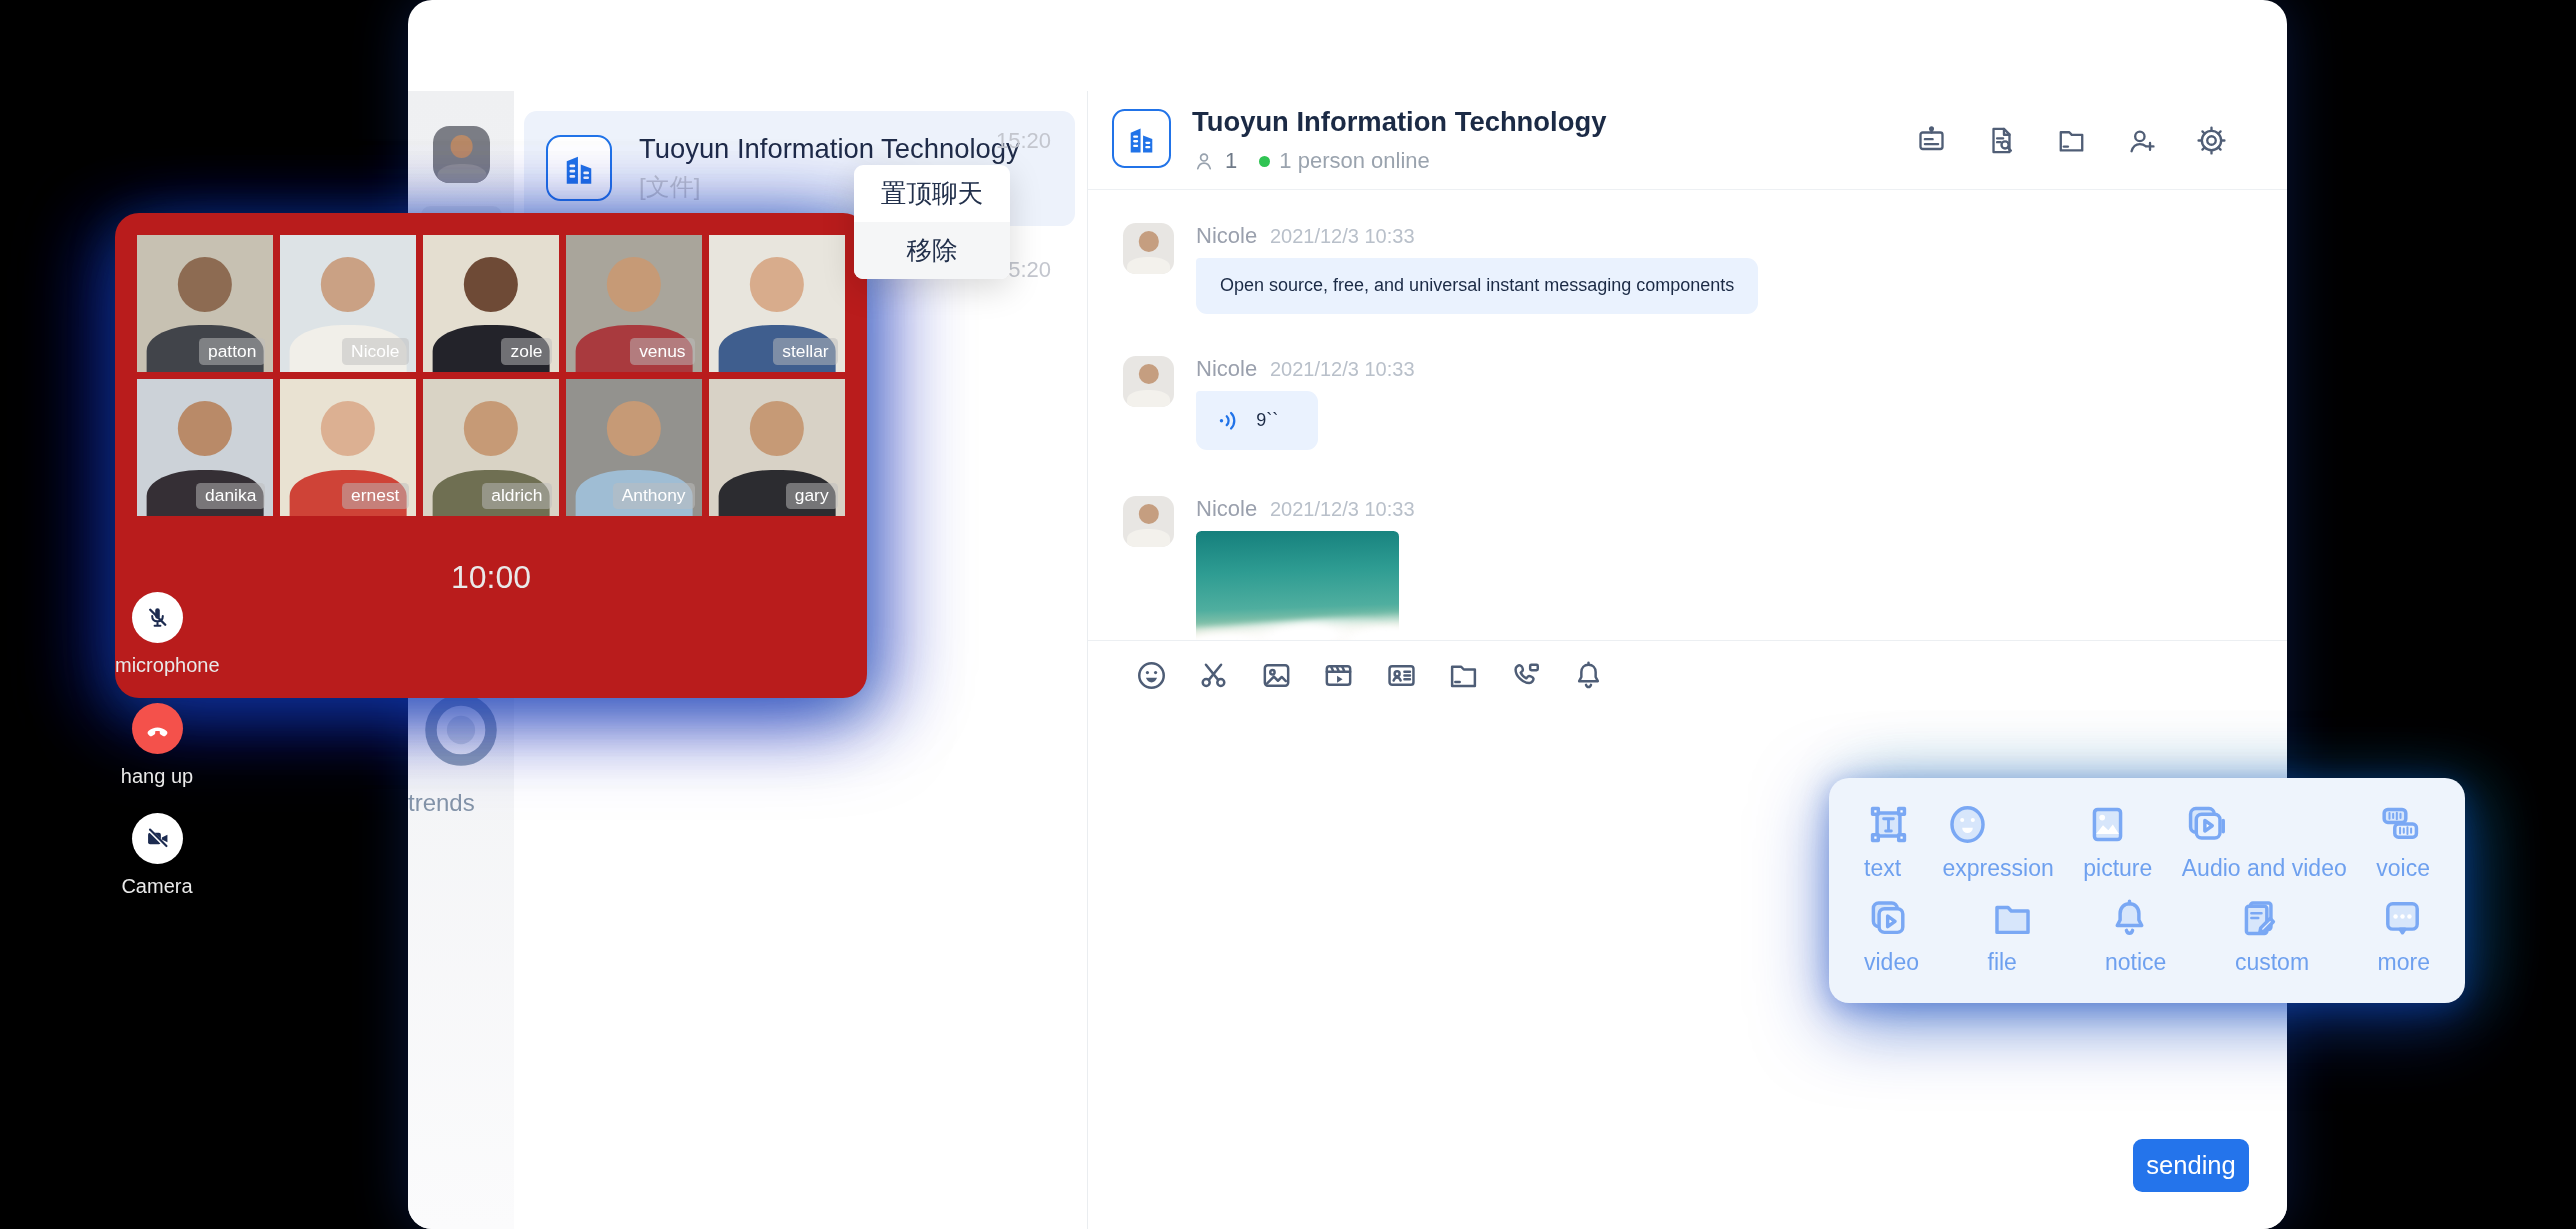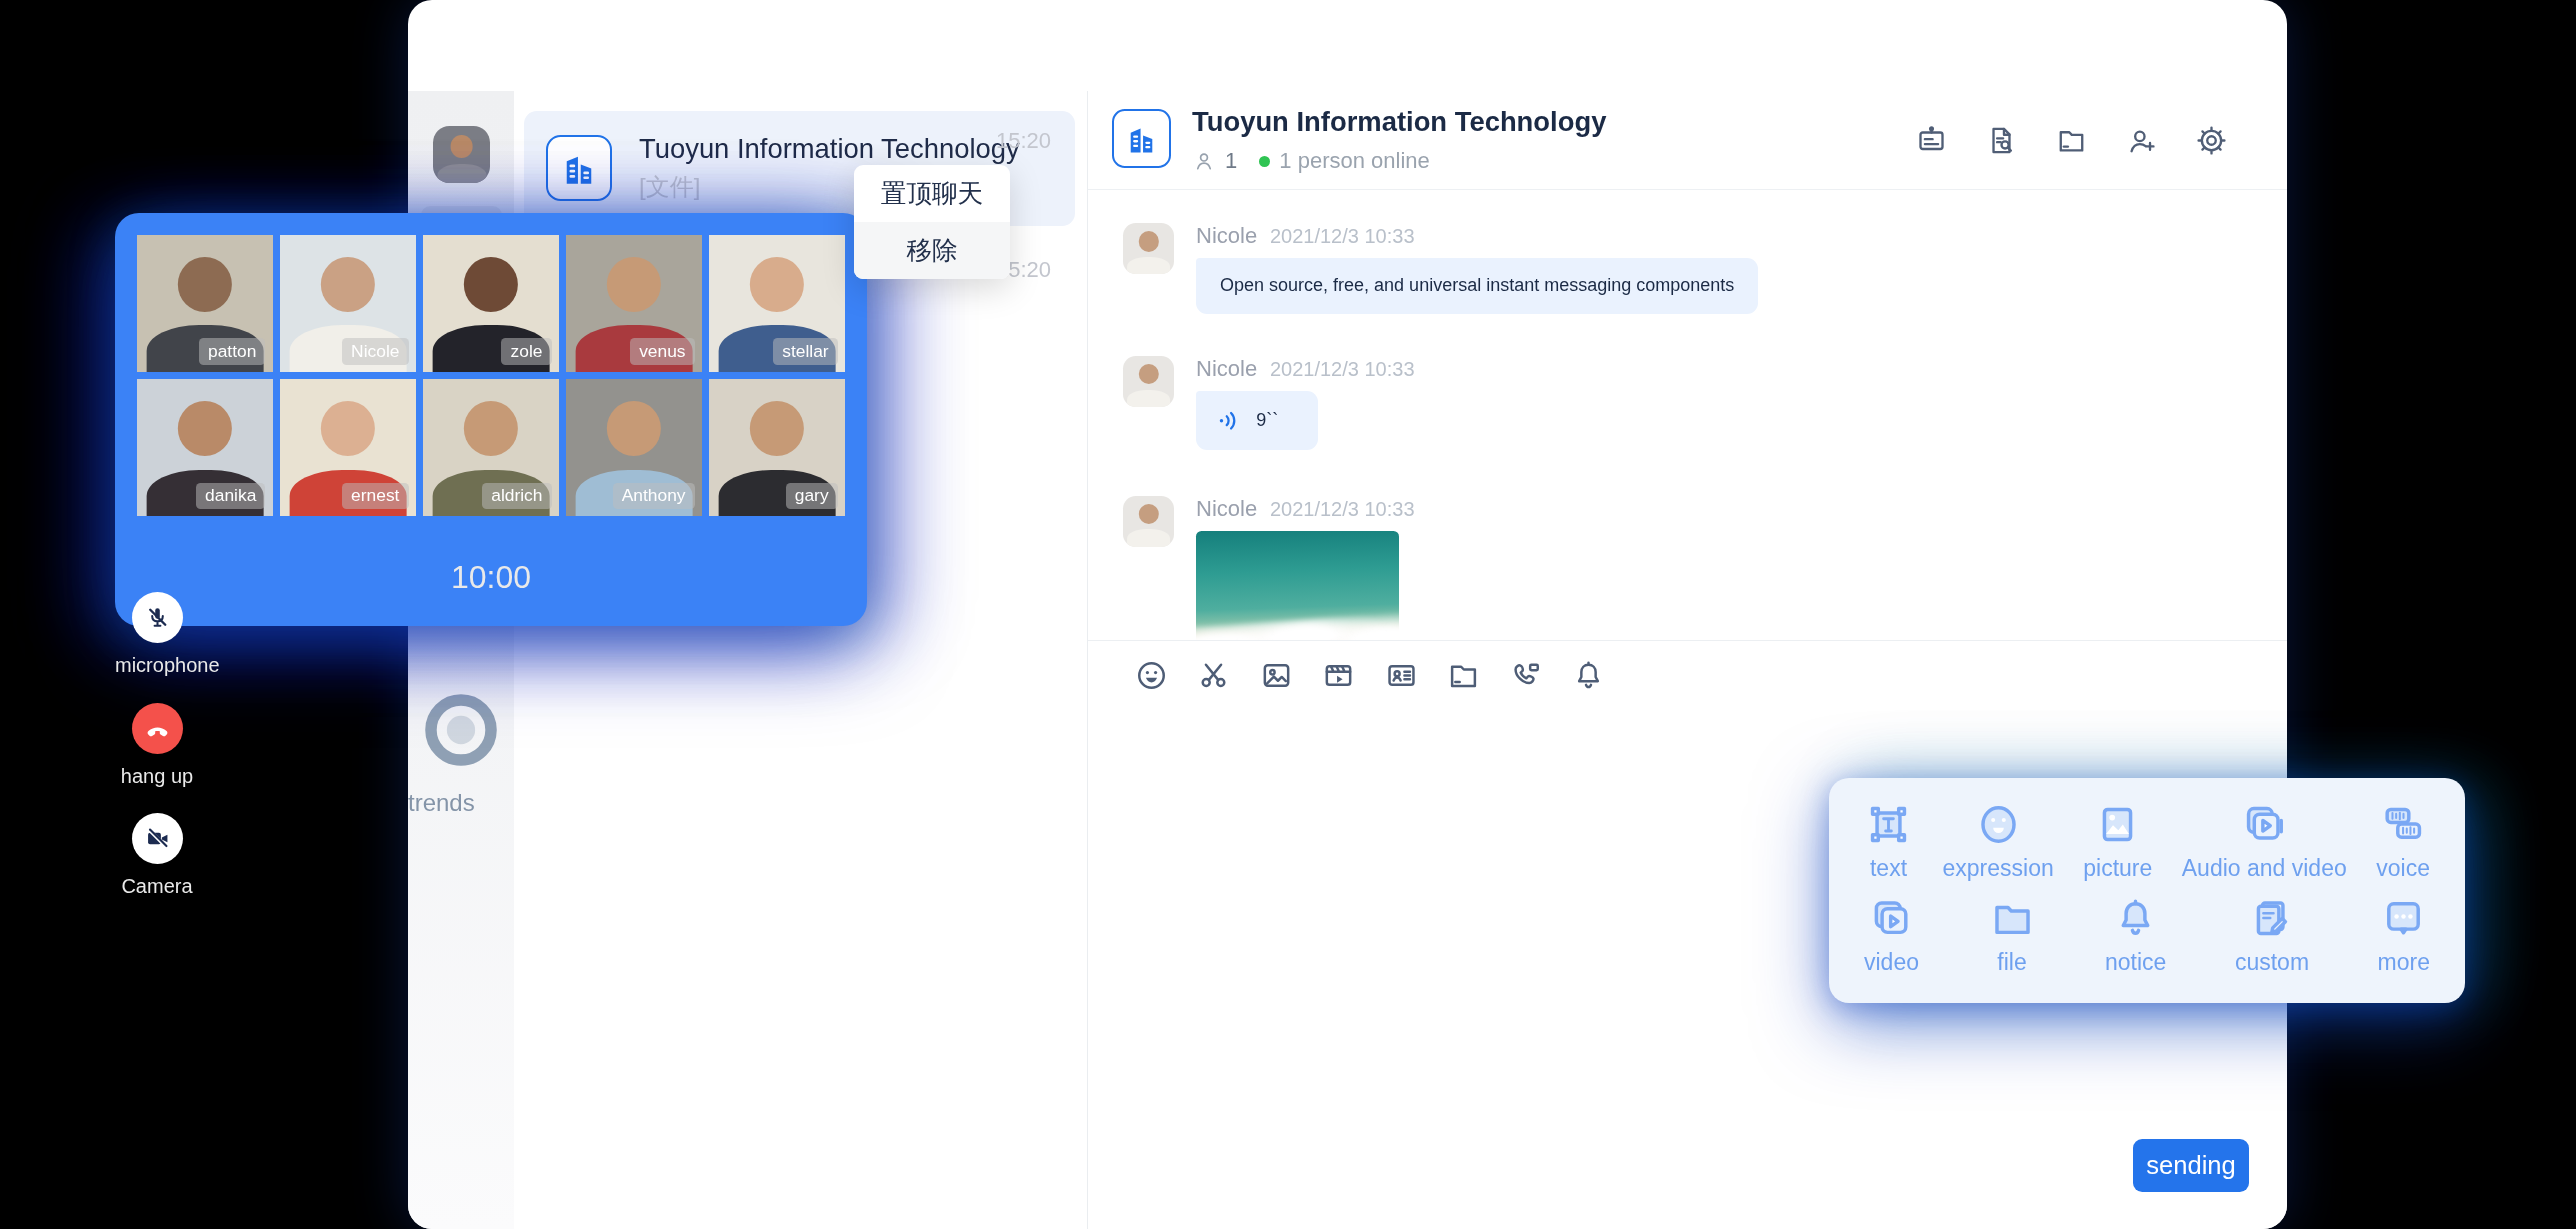--- a/index.html
+++ b/index.html
@@ -100,22 +100,22 @@
   .toolbar { height:71px; flex:0 0 71px; border-top:1.8px solid #eceff2; display:flex;
     align-items:center; padding-left:46px; gap:27.4px; color:#4e5d76; }
   .toolbar .ic { width:35px; height:35px; cursor:pointer; }
   .input-area { flex:1; background:#fff; }
   .send-row { height:102px; flex:0 0 102px; position:relative; }
   .send-btn { position:absolute; right:38px; bottom:37px; width:116px; height:53px;
     background:#2474EB; color:#fff; font-size:25.6px; border:none; border-radius:9.1px;
     display:flex; align-items:center; justify-content:center; cursor:pointer; }
 
   
-  #video-call { position:absolute; left:115px; top:213px; width:752px; height:413px;
-    background:#3b82f6; border-radius:24px; z-index:40;
+  #video-call { position:absolute; left:115px; top:213px; width:752px; height:485px;
+    background:#b91c1c; border-radius:24px; z-index:40;
     box-shadow:0 24px 82px rgba(20,40,190,.55), 0 9.1px 46px rgba(0,140,140,.28),
       -31px 9.1px 73px rgba(20,40,190,.38), 31px 9.1px 73px rgba(20,40,190,.38); }
   .tiles { position:absolute; left:22px; top:22px; right:22px; display:grid;
     grid-template-columns:repeat(5,1fr); gap:7.3px; }
   .tile { height:137px; position:relative; overflow:hidden; }
   .tile .name-tag { position:absolute; right:7.3px; bottom:7.3px; z-index:2;
     background:rgba(190,190,190,.5); color:#fff; font-size:17.4px; padding:2.7px 9.1px;
     border-radius:4.6px; }
   .call-timer { position:absolute; left:0; right:0; top:346px; text-align:center;
     color:#e9e9e9; font-size:32px; }
@@ -137,21 +137,21 @@
     font-size:25.6px; color:#22304b; cursor:pointer; }
   .menu-item.hover { background:#f5f6f7; }
 
   
   #attach-panel { position:absolute; left:1829px; top:778px; width:636px; height:225px;
     background:#eef4fc; border-radius:20px; z-index:60;
     box-shadow:0 20px 73px rgba(20,60,200,.5), 24px 0 64px rgba(0,140,140,.3),
       0 5.5px 27.4px rgba(20,60,200,.35); }
   .panel-row { display:flex; justify-content:space-between; padding:0 35px; }
   .panel-row.r1 { margin-top:22px; } .panel-row.r2 { margin-top:12.8px; }
-  .panel-item { display:flex; flex-direction:column; align-items:center; cursor:pointer; }
+  .panel-item { display:flex; flex-direction:column; cursor:pointer; }
   .panel-item .ic { width:49px; height:49px; color:#7aa8f4; }
   .panel-item .lbl { margin-top:5.5px; font-size:23px; color:#6ea0ef; white-space:nowrap; }
 </style>
 </head>
 <body>
 
 <div id="app-window">
 
 
   <div class="app-body">

